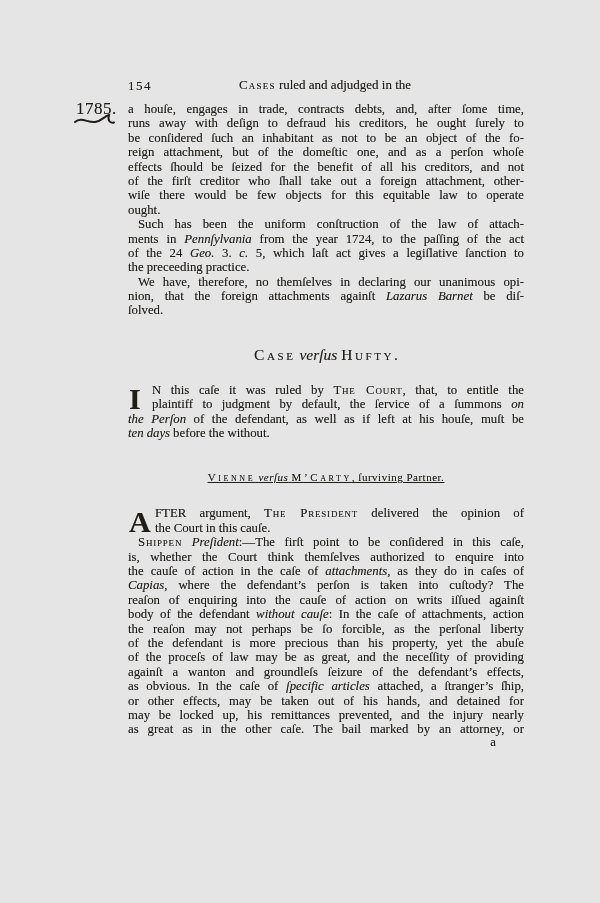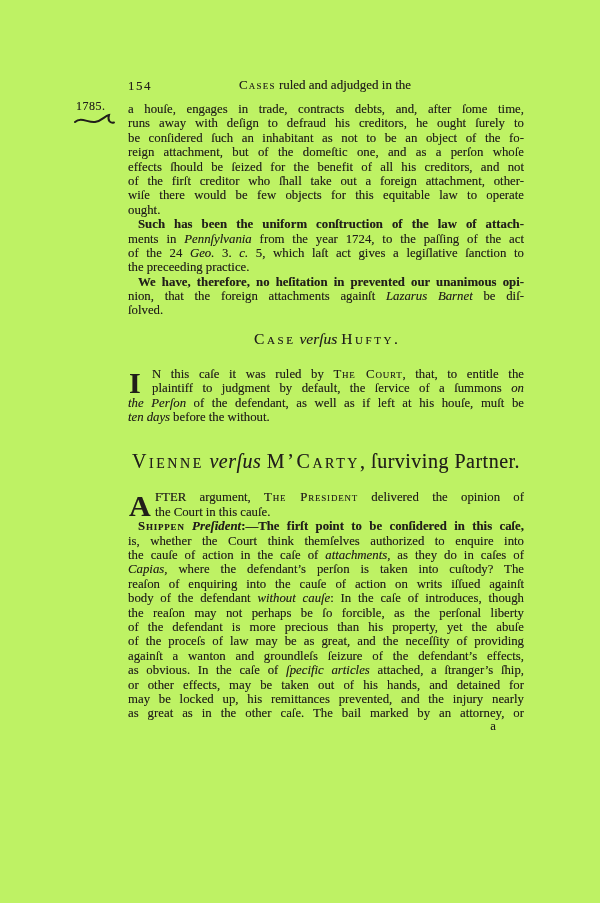--- a/index.html
+++ b/index.html
@@ -1,41 +1,41 @@
 <!DOCTYPE html>
 <html><head>
 <meta charset="utf-8">
 <style>
   html,body{margin:0;padding:0;background:#ffffff;}
   .sheet{
-    position:relative;width:600px;height:903px;background:#bef264;overflow:hidden;
+    position:relative;width:600px;height:903px;background:#e5e5e5;overflow:hidden;
     font-family:"Liberation Serif","DejaVu Serif",serif;color:#211e1a;
     text-shadow:0 0 .5px rgba(33,30,26,.45);
   }
   
   .header{position:absolute;left:128px;top:77px;width:396px;height:17px;font-size:13px;}
   .page-num{position:absolute;left:0;top:1px;letter-spacing:1.5px;}
   .running-title{position:absolute;left:0;right:12px;top:0;text-align:center;padding-left:10px;}
   
-  .margin-year{position:absolute;left:76px;top:99px;font-size:12px;letter-spacing:.5px;}
+  .margin-year{position:absolute;left:76px;top:99px;font-size:17px;letter-spacing:.5px;}
   .flourish{position:absolute;left:73px;top:112px;}
   
   .body-block{position:absolute;left:128px;top:102px;width:396px;font-size:12.8px;}
   .para{position:relative;}
   .line{
     line-height:14.4px;height:14.4px;overflow:visible;
     text-align:justify;text-align-last:justify;word-spacing:-.2px;
   }
   .line.last{text-align-last:left;}
-  .line.ind{text-indent:10px;font-weight:bold;}
+  .line.ind{text-indent:10px;}
   .dropcap{position:absolute;left:1px;top:2px;font-size:30px;line-height:27px;font-weight:bold;}
   .attribution{text-align:right;text-align-last:right;padding-right:56px;box-sizing:border-box;}
   .heading{text-align:center;text-align-last:center;}
-  .heading.h1{font-size:15.5px;line-height:21px;height:21px;margin-top:10px;margin-bottom:18px;}
-  .heading.h2{font-size:20px;line-height:23px;height:23px;margin-top:26px;margin-bottom:17px;letter-spacing:.5px;}
+  .heading.h1{font-size:15.5px;line-height:21px;height:21px;margin-top:26px;margin-bottom:18px;}
+  .heading.h2{font-size:11px;line-height:23px;height:23px;margin-top:26px;margin-bottom:17px;letter-spacing:.5px;text-decoration:underline;}
   .catchword{text-align:right;text-align-last:right;padding-right:28px;box-sizing:border-box;margin-top:-2px;}
   
   .run-i{font-style:italic;}
   .run-sc{font-variant:small-caps;letter-spacing:.8px;}
   .heading .run-sc{letter-spacing:2.6px;}
   .run-sc.title-caps{letter-spacing:1.2px;}
 </style>
 </head>
 <body>
 
@@ -62,21 +62,21 @@
         <div class="line"><span class="run-r">wiſe there would be few objects for this equitable law to operate</span></div>
         <div class="line last"><span class="run-r">ought.</span></div>
       </div>
       <div class="para">
         <div class="line ind"><span class="run-r">Such has been the uniform conſtruction of the law of attach-</span></div>
         <div class="line"><span class="run-r">ments in </span><span class="run-i">Pennſylvania</span><span class="run-r"> from the year 1724, to the paſſing of the act</span></div>
         <div class="line"><span class="run-r">of the 24 </span><span class="run-i">Geo.</span><span class="run-r"> 3. </span><span class="run-i">c.</span><span class="run-r"> 5, which laſt act gives a legiſlative ſanction to</span></div>
         <div class="line last"><span class="run-r">the preceeding practice.</span></div>
       </div>
       <div class="para">
-        <div class="line ind"><span class="run-r">We have, therefore, no heſitation in prevented our unanimous opi-</span></div>
+        <div class="line ind"><span class="run-r">We have, therefore, no themſelves in declaring our unanimous opi-</span></div>
         <div class="line"><span class="run-r">nion, that the foreign attachments againſt </span><span class="run-i">Lazarus Barnet</span><span class="run-r"> be diſ-</span></div>
         <div class="line last"><span class="run-r">ſolved.</span></div>
       </div>
       <div class="heading h1"><span class="run-sc">Case</span><span class="run-r"> </span><span class="run-i">verſus</span><span class="run-r"> </span><span class="run-sc">Hufty</span><span class="run-r">.</span></div>
       <div class="para">
         <span class="dropcap">I</span>
         <div class="line dc" style="padding-left: 24px;"><span class="run-r">N this caſe it was ruled by </span><span class="run-sc">The Court</span><span class="run-r">, that, to entitle the</span></div>
         <div class="line dc" style="padding-left: 24px;"><span class="run-r">plaintiff to judgment by default, the ſervice of a ſummons </span><span class="run-i">on</span></div>
         <div class="line"><span class="run-i">the Perſon</span><span class="run-r"> of the defendant, as well as if left at his houſe, muſt be</span></div>
         <div class="line last"><span class="run-i">ten days</span><span class="run-r"> before the without.</span></div>
@@ -86,21 +86,21 @@
         <span class="dropcap">A</span>
         <div class="line dc" style="padding-left: 27px;"><span class="run-r">FTER argument, </span><span class="run-sc">The President</span><span class="run-r"> delivered the opinion of</span></div>
         <div class="line dc last" style="padding-left: 27px;"><span class="run-r">the Court in this cauſe.</span></div>
       </div>
       <div class="para">
         <div class="line ind"><span class="run-sc">Shippen</span><span class="run-r"> </span><span class="run-i">Preſident</span><span class="run-r">:—The firſt point to be conſidered in this caſe,</span></div>
         <div class="line"><span class="run-r">is, whether the Court think themſelves authorized to enquire into</span></div>
         <div class="line"><span class="run-r">the cauſe of action in the caſe of </span><span class="run-i">attachments</span><span class="run-r">, as they do in caſes of</span></div>
         <div class="line"><span class="run-i">Capias</span><span class="run-r">, where the defendant’s perſon is taken into cuſtody? The</span></div>
         <div class="line"><span class="run-r">reaſon of enquiring into the cauſe of action on writs iſſued againſt</span></div>
-        <div class="line"><span class="run-r">body of the defendant </span><span class="run-i">without cauſe</span><span class="run-r">: In the caſe of introduces, though</span></div>
+        <div class="line"><span class="run-r">body of the defendant </span><span class="run-i">without cauſe</span><span class="run-r">: In the caſe of attachments, action</span></div>
         <div class="line"><span class="run-r">the reaſon may not perhaps be ſo forcible, as the perſonal liberty</span></div>
         <div class="line"><span class="run-r">of the defendant is more precious than his property, yet the abuſe</span></div>
         <div class="line"><span class="run-r">of the proceſs of law may be as great, and the neceſſity of providing</span></div>
         <div class="line"><span class="run-r">againſt a wanton and groundleſs ſeizure of the defendant’s effects,</span></div>
         <div class="line"><span class="run-r">as obvious.  In the caſe of </span><span class="run-i">ſpecific articles</span><span class="run-r"> attached, a ſtranger’s ſhip,</span></div>
         <div class="line"><span class="run-r">or other effects, may be taken out of his hands, and detained for</span></div>
         <div class="line"><span class="run-r">may be locked up, his remittances prevented, and the injury nearly</span></div>
         <div class="line"><span class="run-r">as great as in the other caſe.  The bail marked by an attorney, or</span></div>
       </div>
       <div class="line catchword"><span class="run-r">a</span></div>

